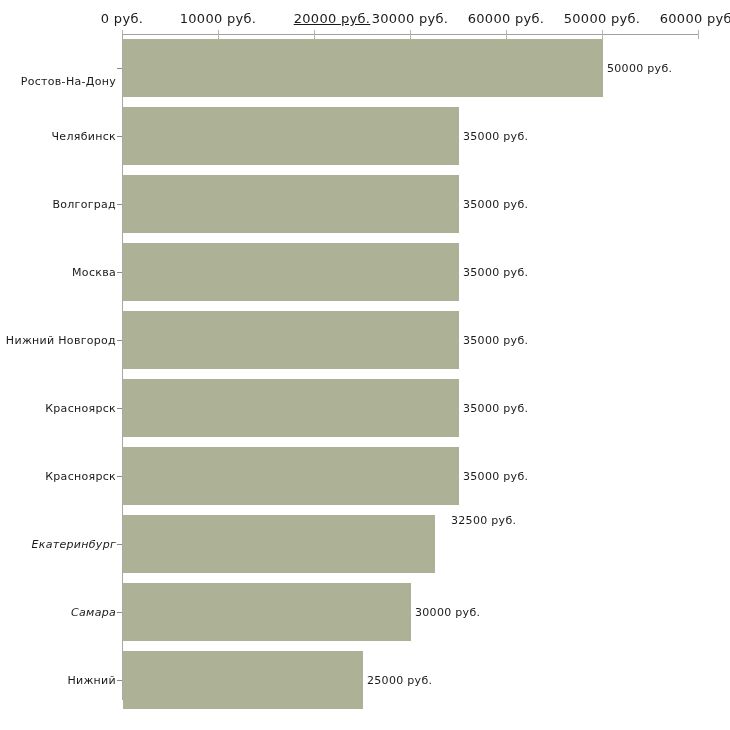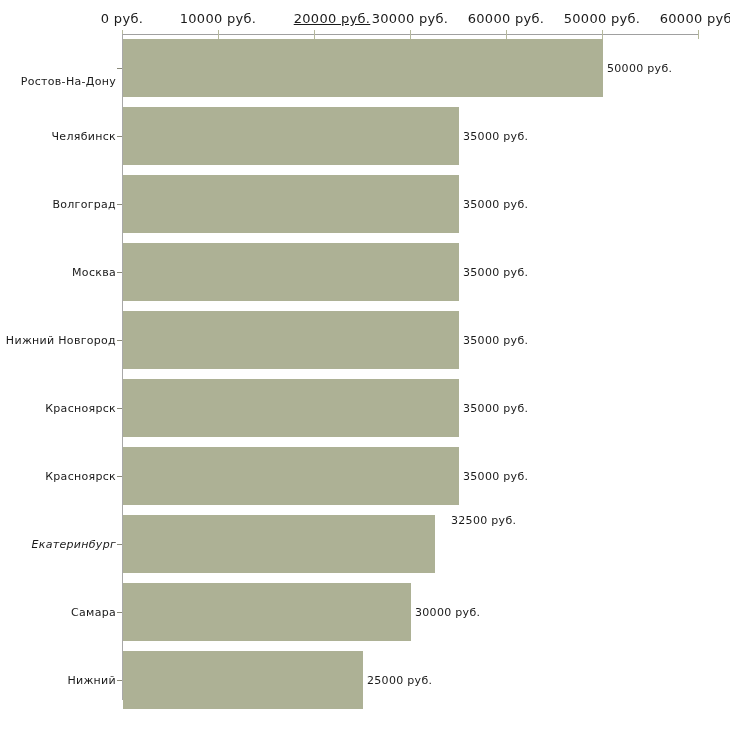--- a/index.html
+++ b/index.html
@@ -138,21 +138,21 @@
     </div>
   <div id="y-tick-labels">
       <div class="y-tick-label" style="top: 81px;">Ростов-На-Дону</div>
       <div class="y-tick-label" style="top: 136px; text-align: right;">Челябинск</div>
       <div class="y-tick-label" style="top: 204px;">Волгоград</div>
       <div class="y-tick-label" style="top: 272px;">Москва</div>
       <div class="y-tick-label" style="top: 340px;">Нижний Новгород</div>
       <div class="y-tick-label" style="top: 408px;">Красноярск</div>
       <div class="y-tick-label" style="top: 476px;">Красноярск</div>
       <div class="y-tick-label" style="top: 544px; font-style: italic;">Екатеринбург</div>
-      <div class="y-tick-label" style="top: 612px;">Самара</div>
+      <div class="y-tick-label" style="top: 612px; font-style: italic;">Самара</div>
       <div class="y-tick-label" style="top: 680px;">Нижний</div>
     </div>
 
   <div id="bars">
       <div class="bar" title="Ростов-На-Дону" style="top: 39px; height: 58px; width: 480px; background: rgb(173, 177, 149);"></div>
       <div class="bar" title="Челябинск" style="top: 107px; height: 58px; width: 336px; background: rgb(173, 177, 149);"></div>
       <div class="bar" title="Волгоград" style="top: 175px; height: 58px; width: 336px; background: rgb(173, 177, 149);"></div>
       <div class="bar" title="Москва" style="top: 243px; height: 58px; width: 336px; background: rgb(173, 177, 149);"></div>
       <div class="bar" title="Нижний Новгород" style="top: 311px; height: 58px; width: 336px; background: rgb(173, 177, 149);"></div>
       <div class="bar" title="Красноярск" style="top: 379px; height: 58px; width: 336px; background: rgb(173, 177, 149);"></div>

